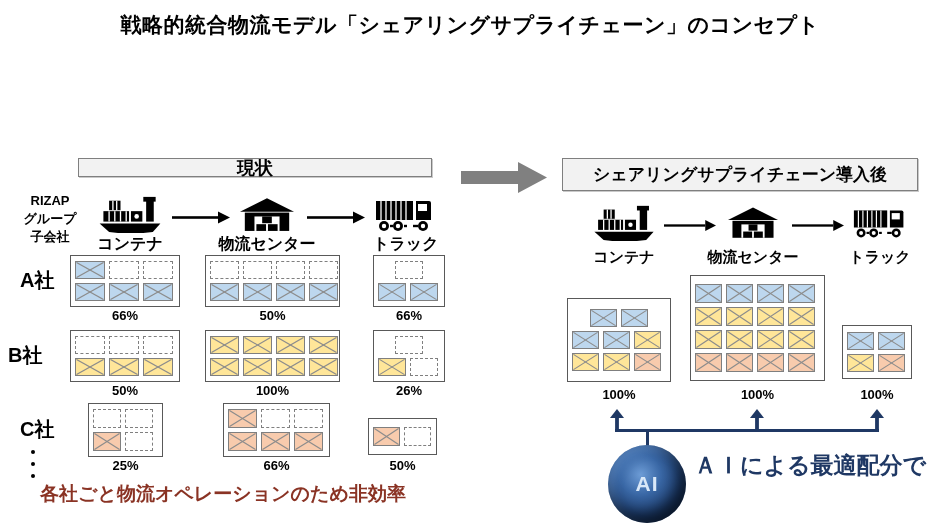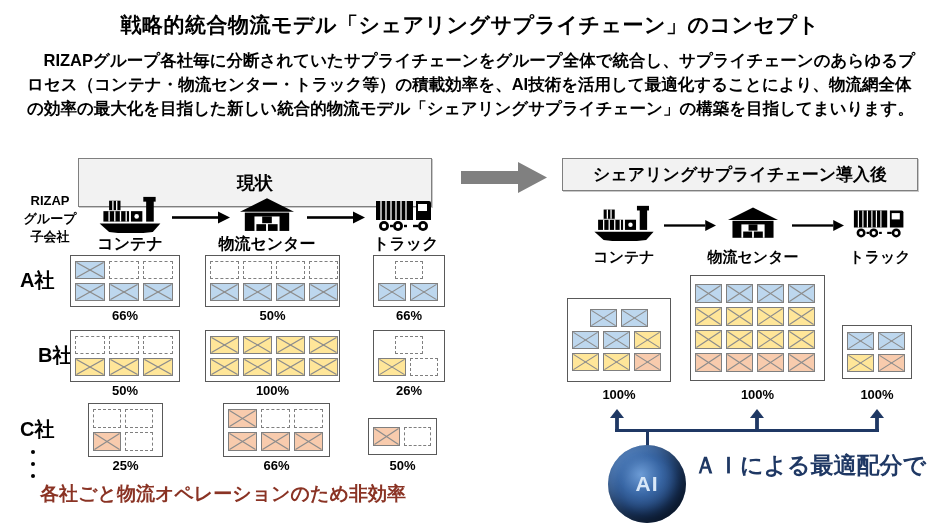--- a/index.html
+++ b/index.html
@@ -49,23 +49,22 @@
     color:#d9e8f8;font-size:21px;letter-spacing:1px;
   }
   .ai-caption{font-size:23px;line-height:1.3;color:var(--navy,#1F3864);white-space:nowrap;text-align:right;}
 </style>
 </head>
 <body>
 
 <div class="canvas">
 
   <div class="abs page-title">戦略的統合物流モデル「シェアリングサプライチェーン」のコンセプト</div>
-  <div class="abs intro">　RIZAPグループ各社毎に分断されていたサプライチェーンをグループ全体で統合し、サプライチェーンのあらゆるプロセス（コンテナ・物流センター・トラック等）の積載効率を、AI技術を活用して最適化することにより、物流網全体の効率の最大化を目指した新しい統合的物流モデル「シェアリングサプライチェーン」の構築を目指してまいります。</div>
-
-  <div class="abs hdrbox" style="left:78px;top:158px;width:354px;height:49px;">現状</div>
+
+  <div class="abs hdrbox" style="left:78px;top:158px;width:354px;height:19px;">現状</div>
   <div class="abs icon" style="left:461px;top:161px;width:87px;height:33px;">
     <svg viewBox="0 0 87 33">
         <polygon points="0,10 57,10 57,1 86,16.5 57,32 57,23 0,23" fill="#808080"></polygon>
       </svg>
   </div>
   <div class="abs axis-label" style="left:8px;top:192px;width:84px;">
     <div>RIZAP</div>
     <div>グループ</div>
     <div>子会社</div>
   </div>
@@ -226,21 +225,21 @@
             <line x1="0.5" y1="0.5" x2="29.5" y2="19.5"></line>
             <line x1="0.5" y1="19.5" x2="29.5" y2="0.5"></line>
           </svg>
         </div>
       </div>
     </div>
   <div class="abs pct" style="left:70px;top:308px;width:110px;">66%</div>
   <div class="abs pct" style="left:205px;top:308px;width:135px;">50%</div>
   <div class="abs pct" style="left:373px;top:308px;width:72px;">66%</div>
 
-  <div class="abs company" style="left:38px;top:342px;">B社</div>
+  <div class="abs company" style="left:8px;top:342px;">B社</div>
   <div class="abs gridbox" style="left:70px;top:330px;width:110px;height:52px;--cw:30px;--ch:18px;">
       <div class="grow">
         <div class="cell empty"></div>
         <div class="cell empty"></div>
         <div class="cell empty"></div>
       </div>
       <div class="grow">
         <div class="cell yellow">
           <svg viewBox="0 0 30 20" preserveAspectRatio="none">
             <line x1="0.5" y1="0.5" x2="29.5" y2="19.5"></line>

